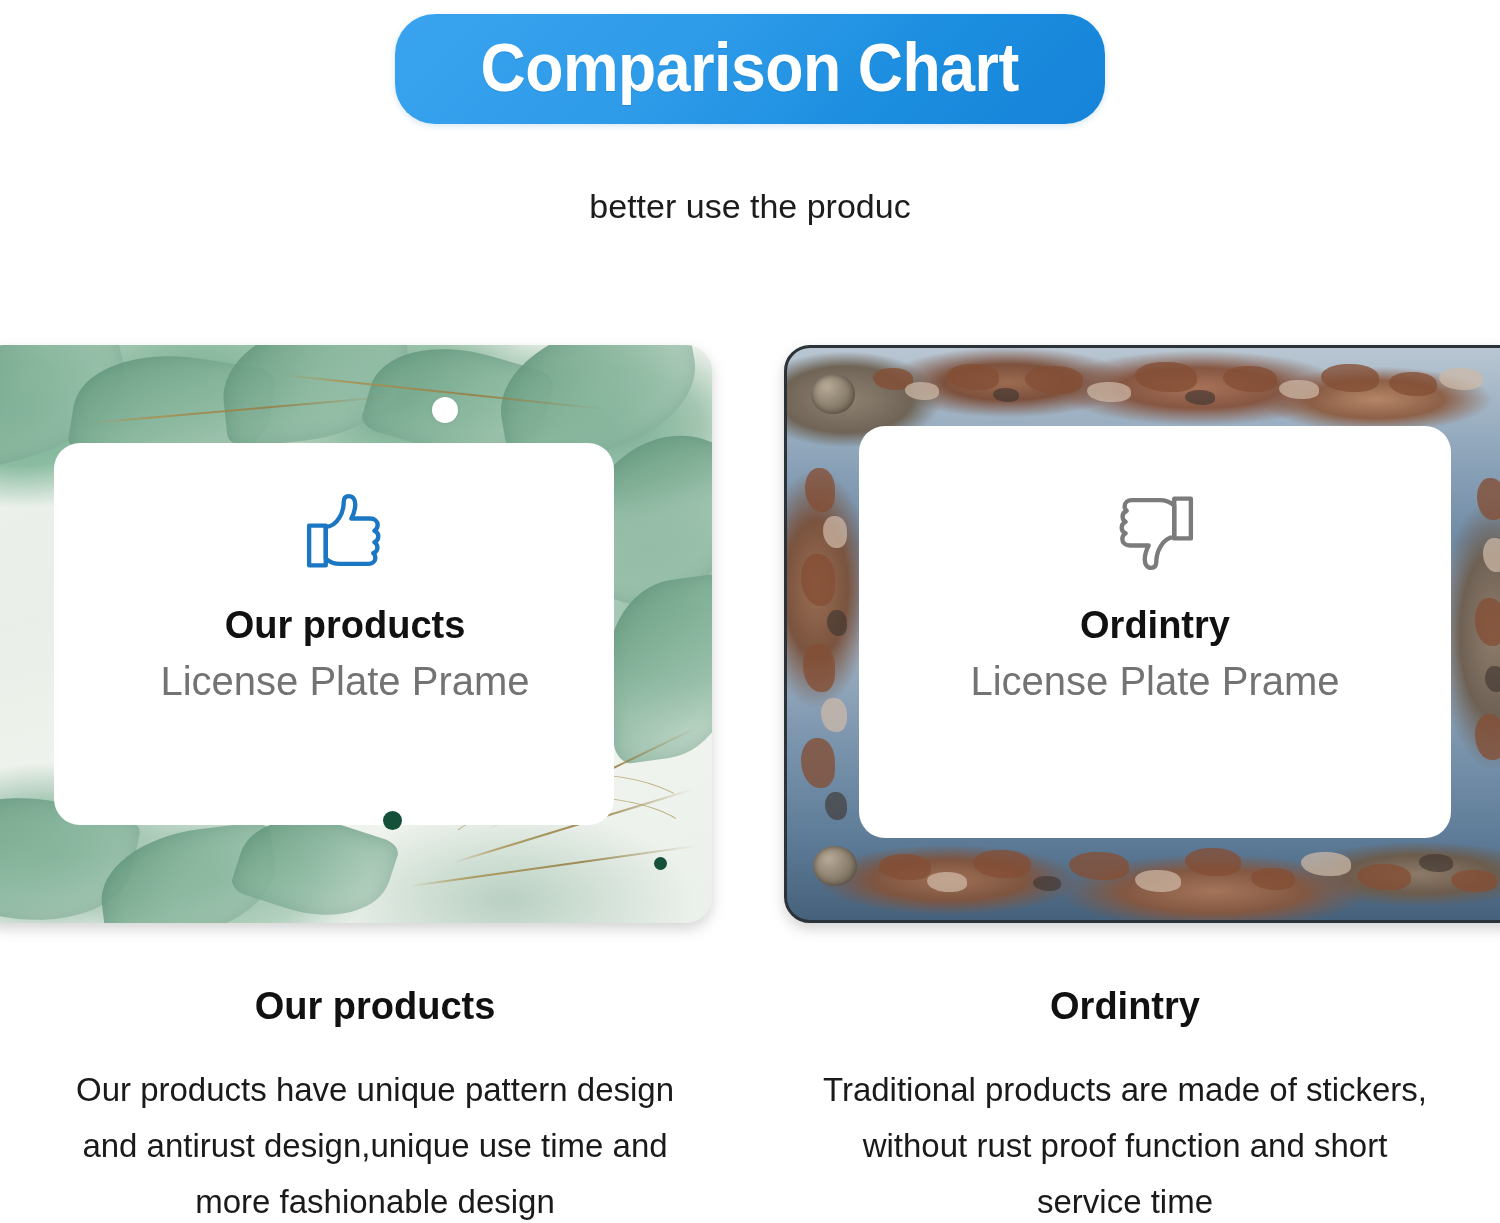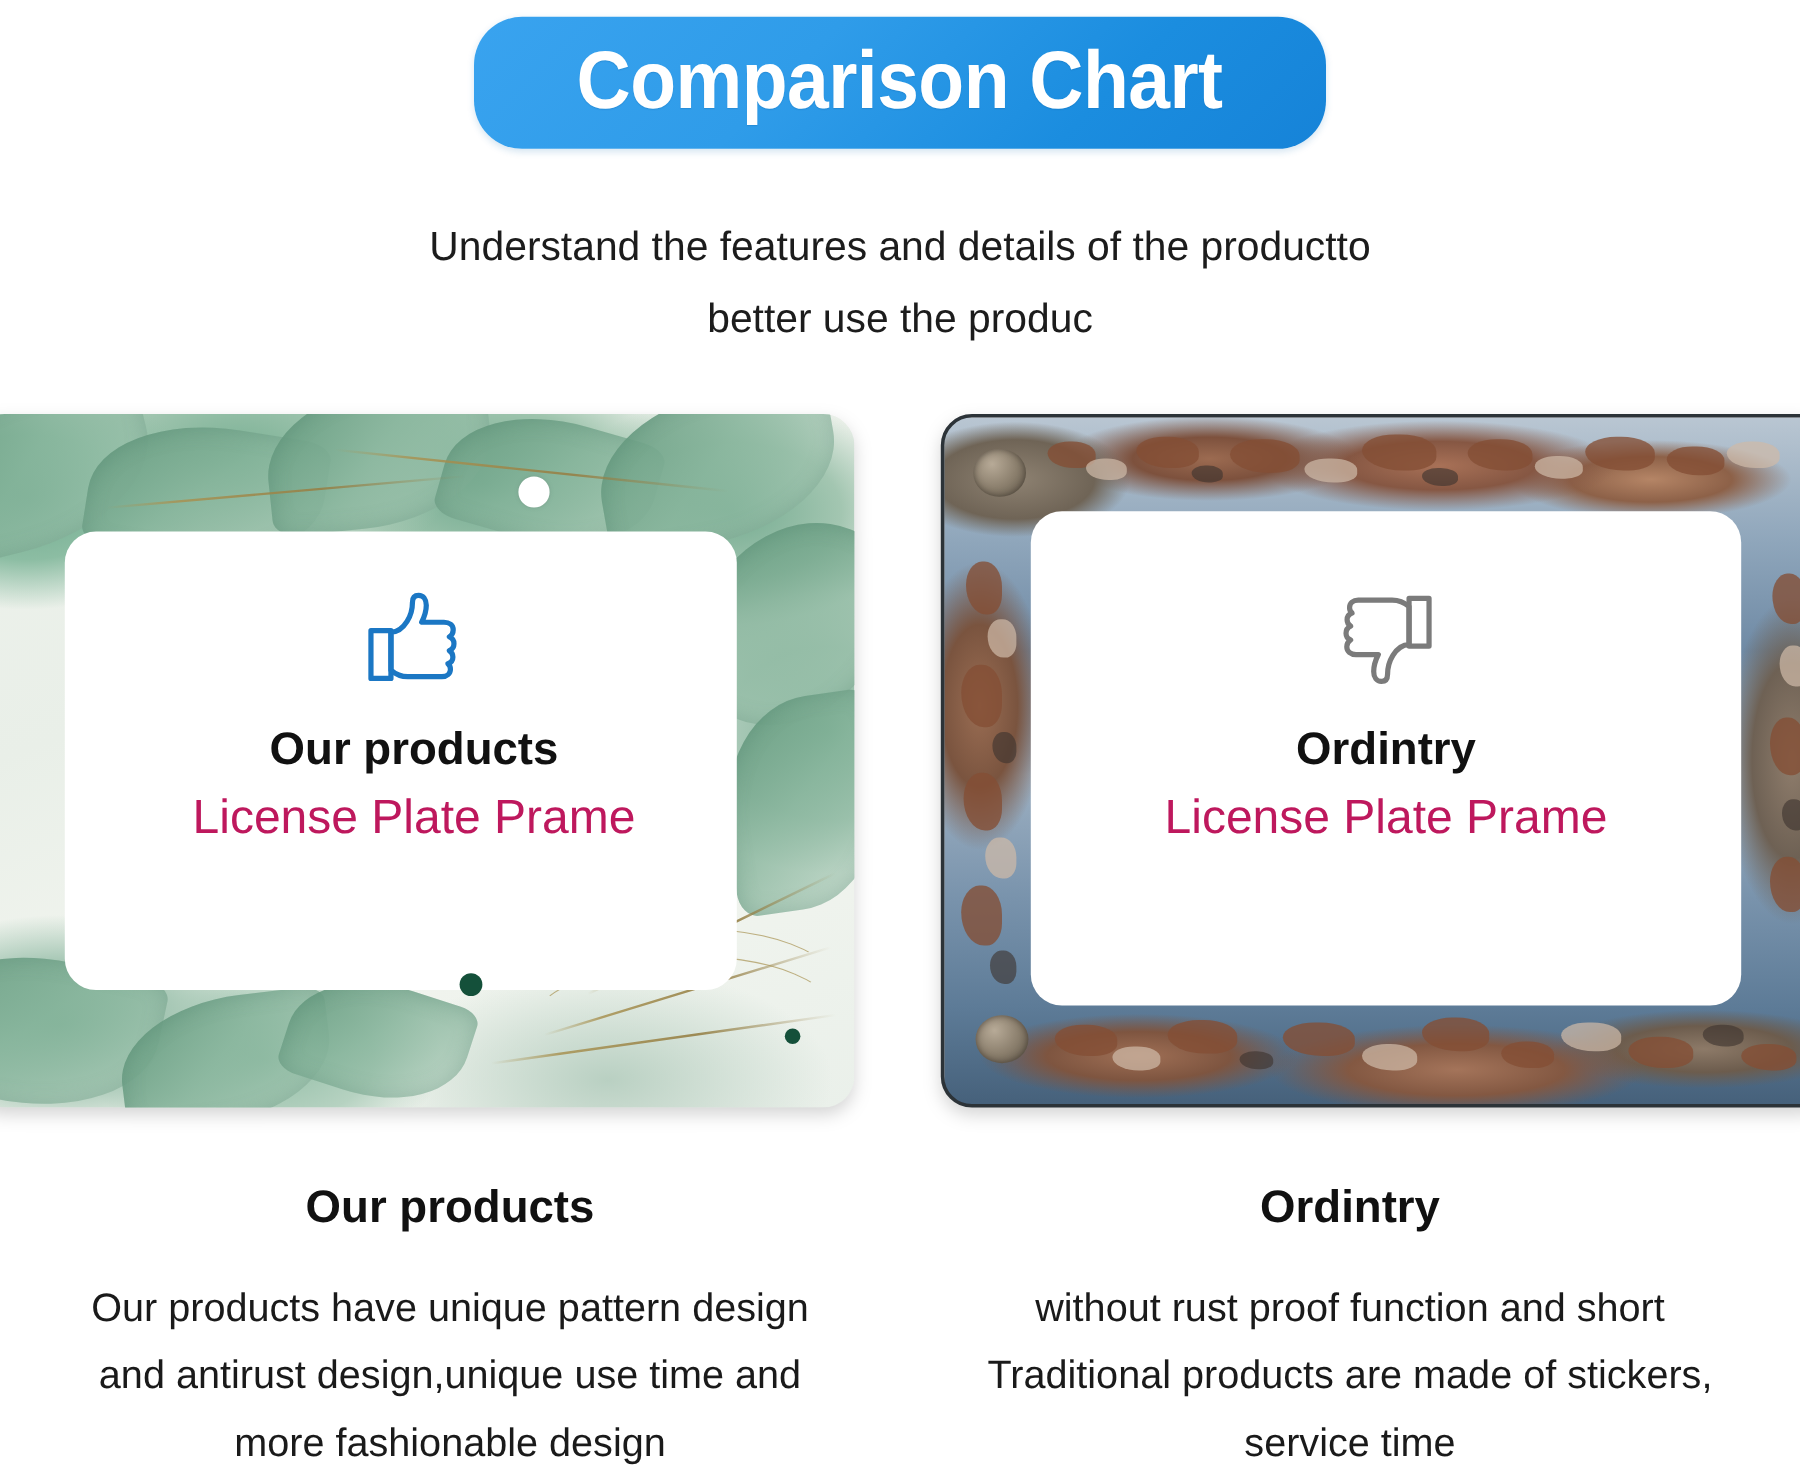--- a/index.html
+++ b/index.html
@@ -191,21 +191,21 @@
     font-size: 38px;
     line-height: 46px;
     font-weight: bold;
     color: #111111;
   }
   .label-regular {
     margin-top: 8px;
     font-size: 40px;
     line-height: 50px;
     font-weight: normal;
-    color: #be185d;
+    color: #737373;
   }
 
   
   .bottom {
     position: absolute;
     left: 0;
     top: 980px;
     width: 1500px;
     display: flex;
   }
@@ -235,21 +235,20 @@
 
 <div id="page">
 
   <div class="banner-wrap">
     <div class="banner">
       <div class="banner-title">Comparison Chart</div>
     </div>
   </div>
 
   <div class="subtitle">
-    <span class="line">Understand the features and details of the productto</span>
     <span class="line">better use the produc</span>
   </div>
 
   <div class="products-row">
 
     <div class="product-card left">
       <div class="frame botanical">
 
         <div class="leaf" style="left:-60px;  top:-14px;  width:210px; height:126px; transform:rotate(-14deg);"></div>
         <div class="leaf" style="left:96px;   top:10px;   width:196px; height:112px; transform:rotate(9deg);"></div>
@@ -363,21 +362,21 @@
       <div class="bottom-desc">
         <span class="line">Our products have unique pattern design</span>
         <span class="line">and antirust design,unique use time and</span>
         <span class="line">more fashionable design</span>
       </div>
     </div>
 
     <div class="bottom-col">
       <div class="bottom-title">Ordintry</div>
       <div class="bottom-desc">
+        <span class="line">Traditional products are made of stickers,</span>
         <span class="line">without rust proof function and short</span>
-        <span class="line">Traditional products are made of stickers,</span>
         <span class="line">service time</span>
       </div>
     </div>
 
   </div>
 
 </div>
 
 </body></html>

